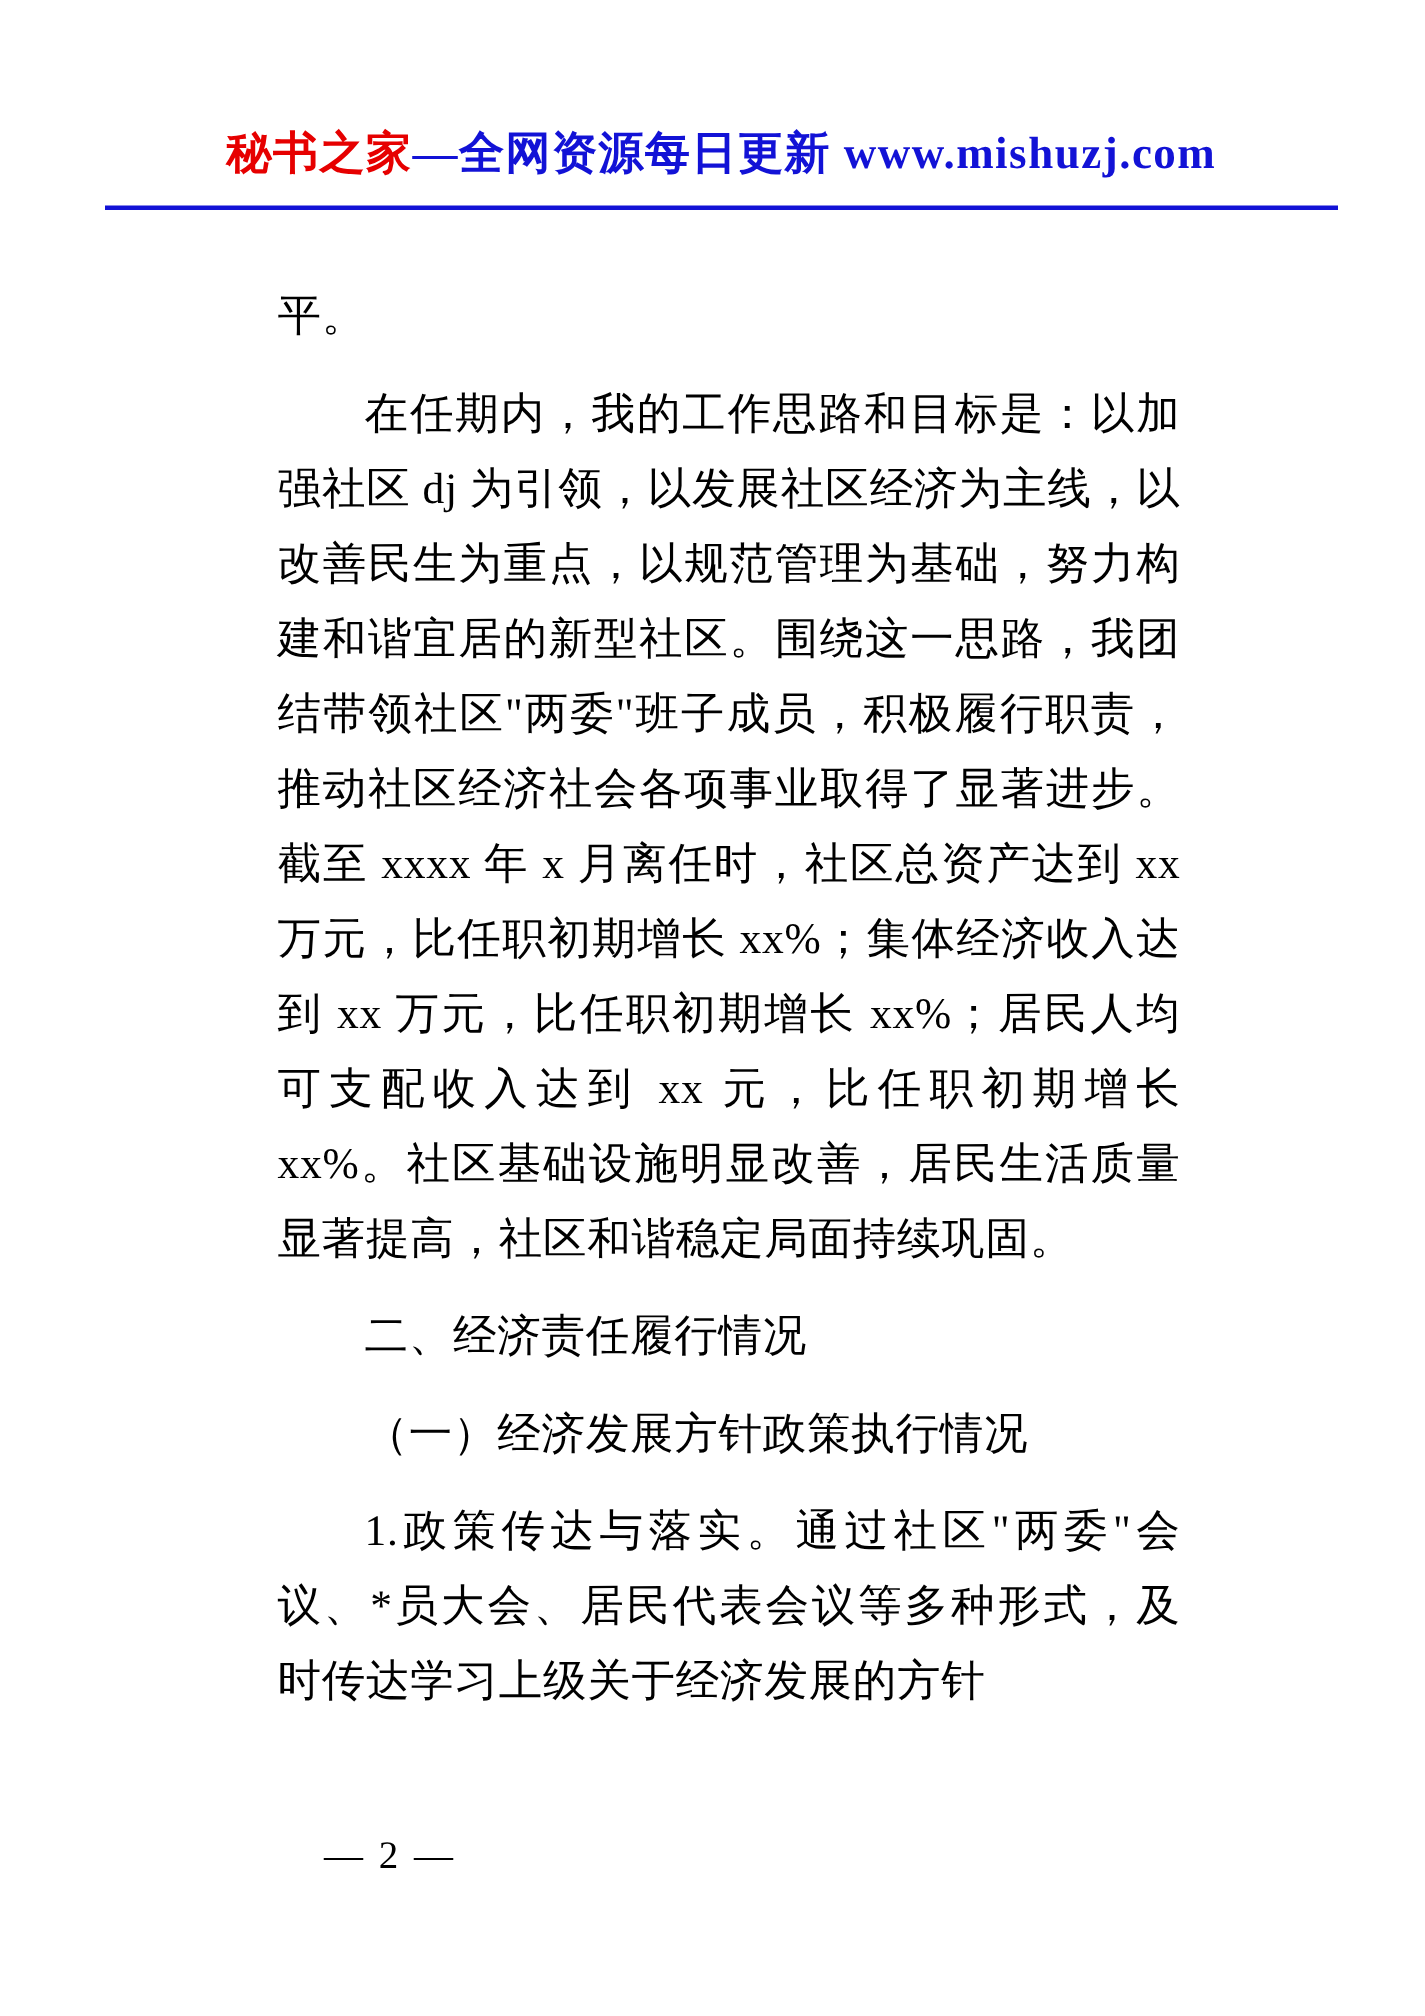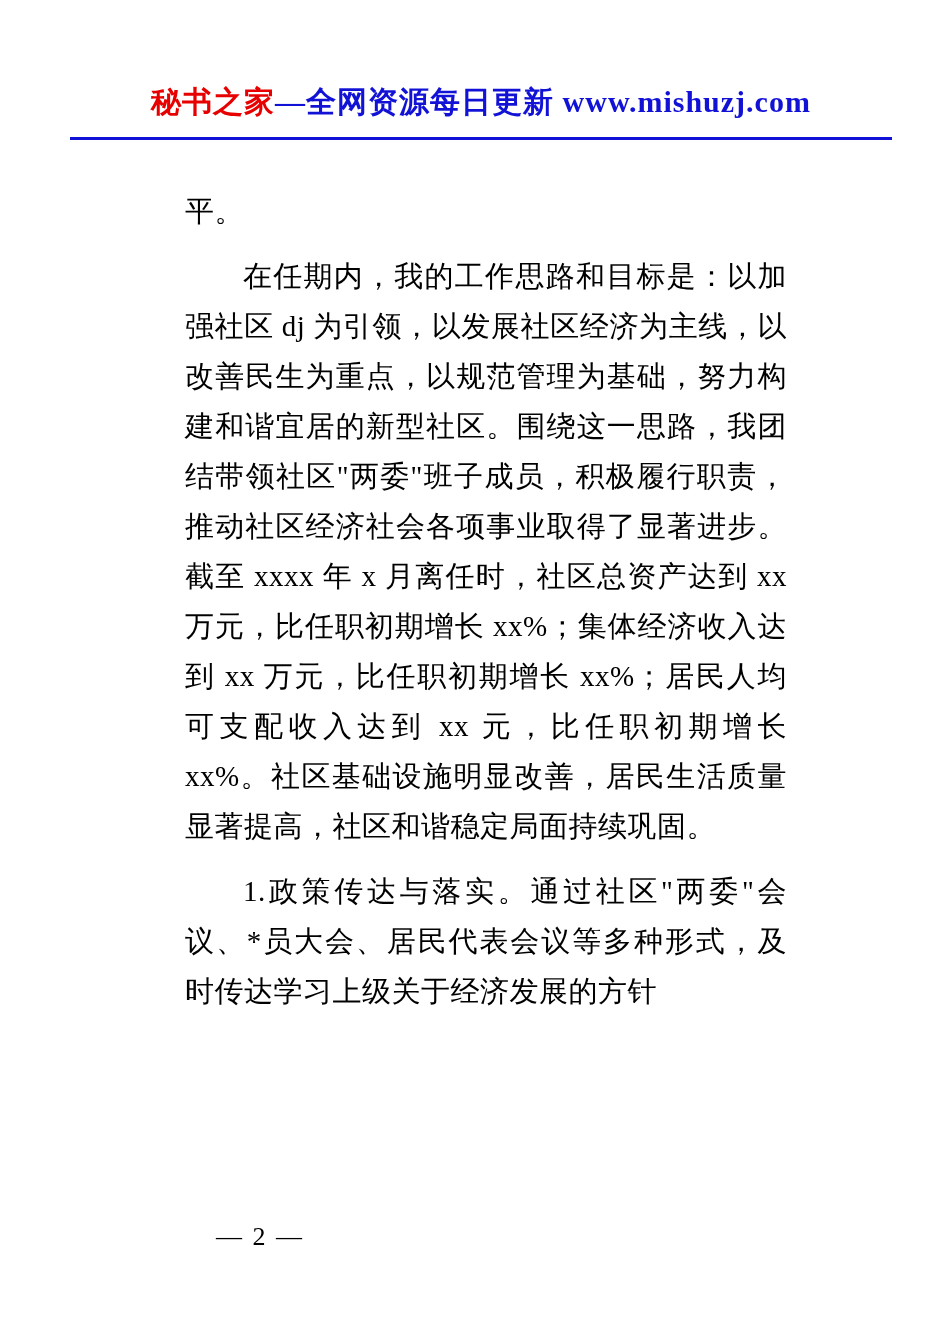--- a/index.html
+++ b/index.html
@@ -72,20 +72,22 @@
 <div class="page">
 
   <header class="site-header">
     <span class="site-name">秘书之家</span><span class="site-tagline">—全网资源每日更新 </span><span class="site-url">www.mishuzj.com</span>
   </header>
   <div class="header-rule"></div>
 
   <main class="doc-body">
     <p class="para no-indent">平。</p>
     <p class="para">在任期内，我的工作思路和目标是：以加强社区 dj 为引领，以发展社区经济为主线，以改善民生为重点，以规范管理为基础，努力构建和谐宜居的新型社区。围绕这一思路，我团结带领社区"两委"班子成员，积极履行职责，推动社区经济社会各项事业取得了显著进步。截至 xxxx 年 x 月离任时，社区总资产达到 xx 万元，比任职初期增长 xx%；集体经济收入达到 xx 万元，比任职初期增长 xx%；居民人均可支配收入达到 xx 元，比任职初期增长 xx%。社区基础设施明显改善，居民生活质量显著提高，社区和谐稳定局面持续巩固。</p>
+    <p class="para">二、经济责任履行情况</p>
+    <p class="para">（一）经济发展方针政策执行情况</p>
     <p class="para"><b class="lead">1.政策传达与落实。</b><span>通过社区"两委"会议、*员大会、居民代表会议等多种形式，及时传达学习上级关于经济发展的方针</span></p>
   </main>
 
   <footer class="page-footer">
     <span>— 2 —</span>
   </footer>
 
 </div>
 
 </body></html>

